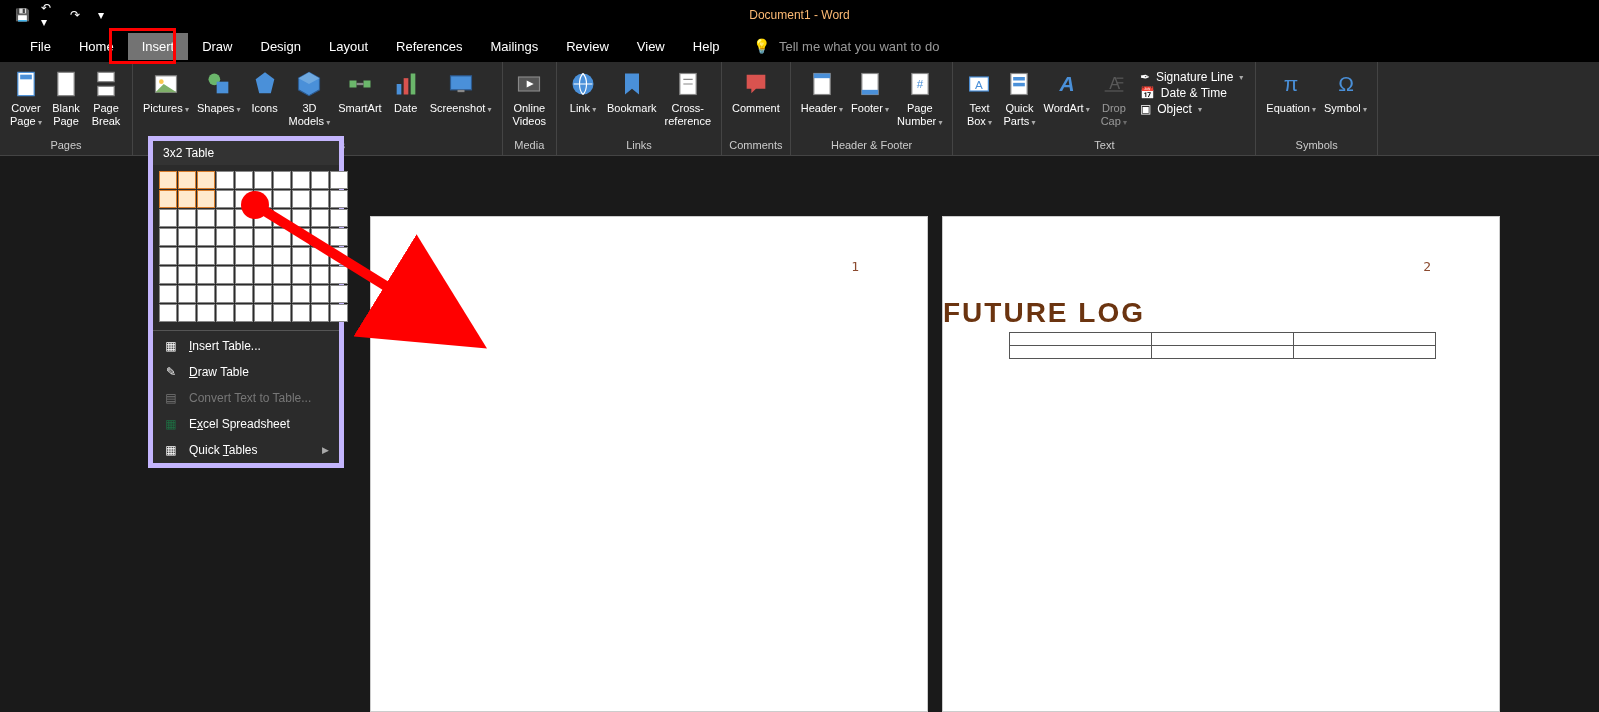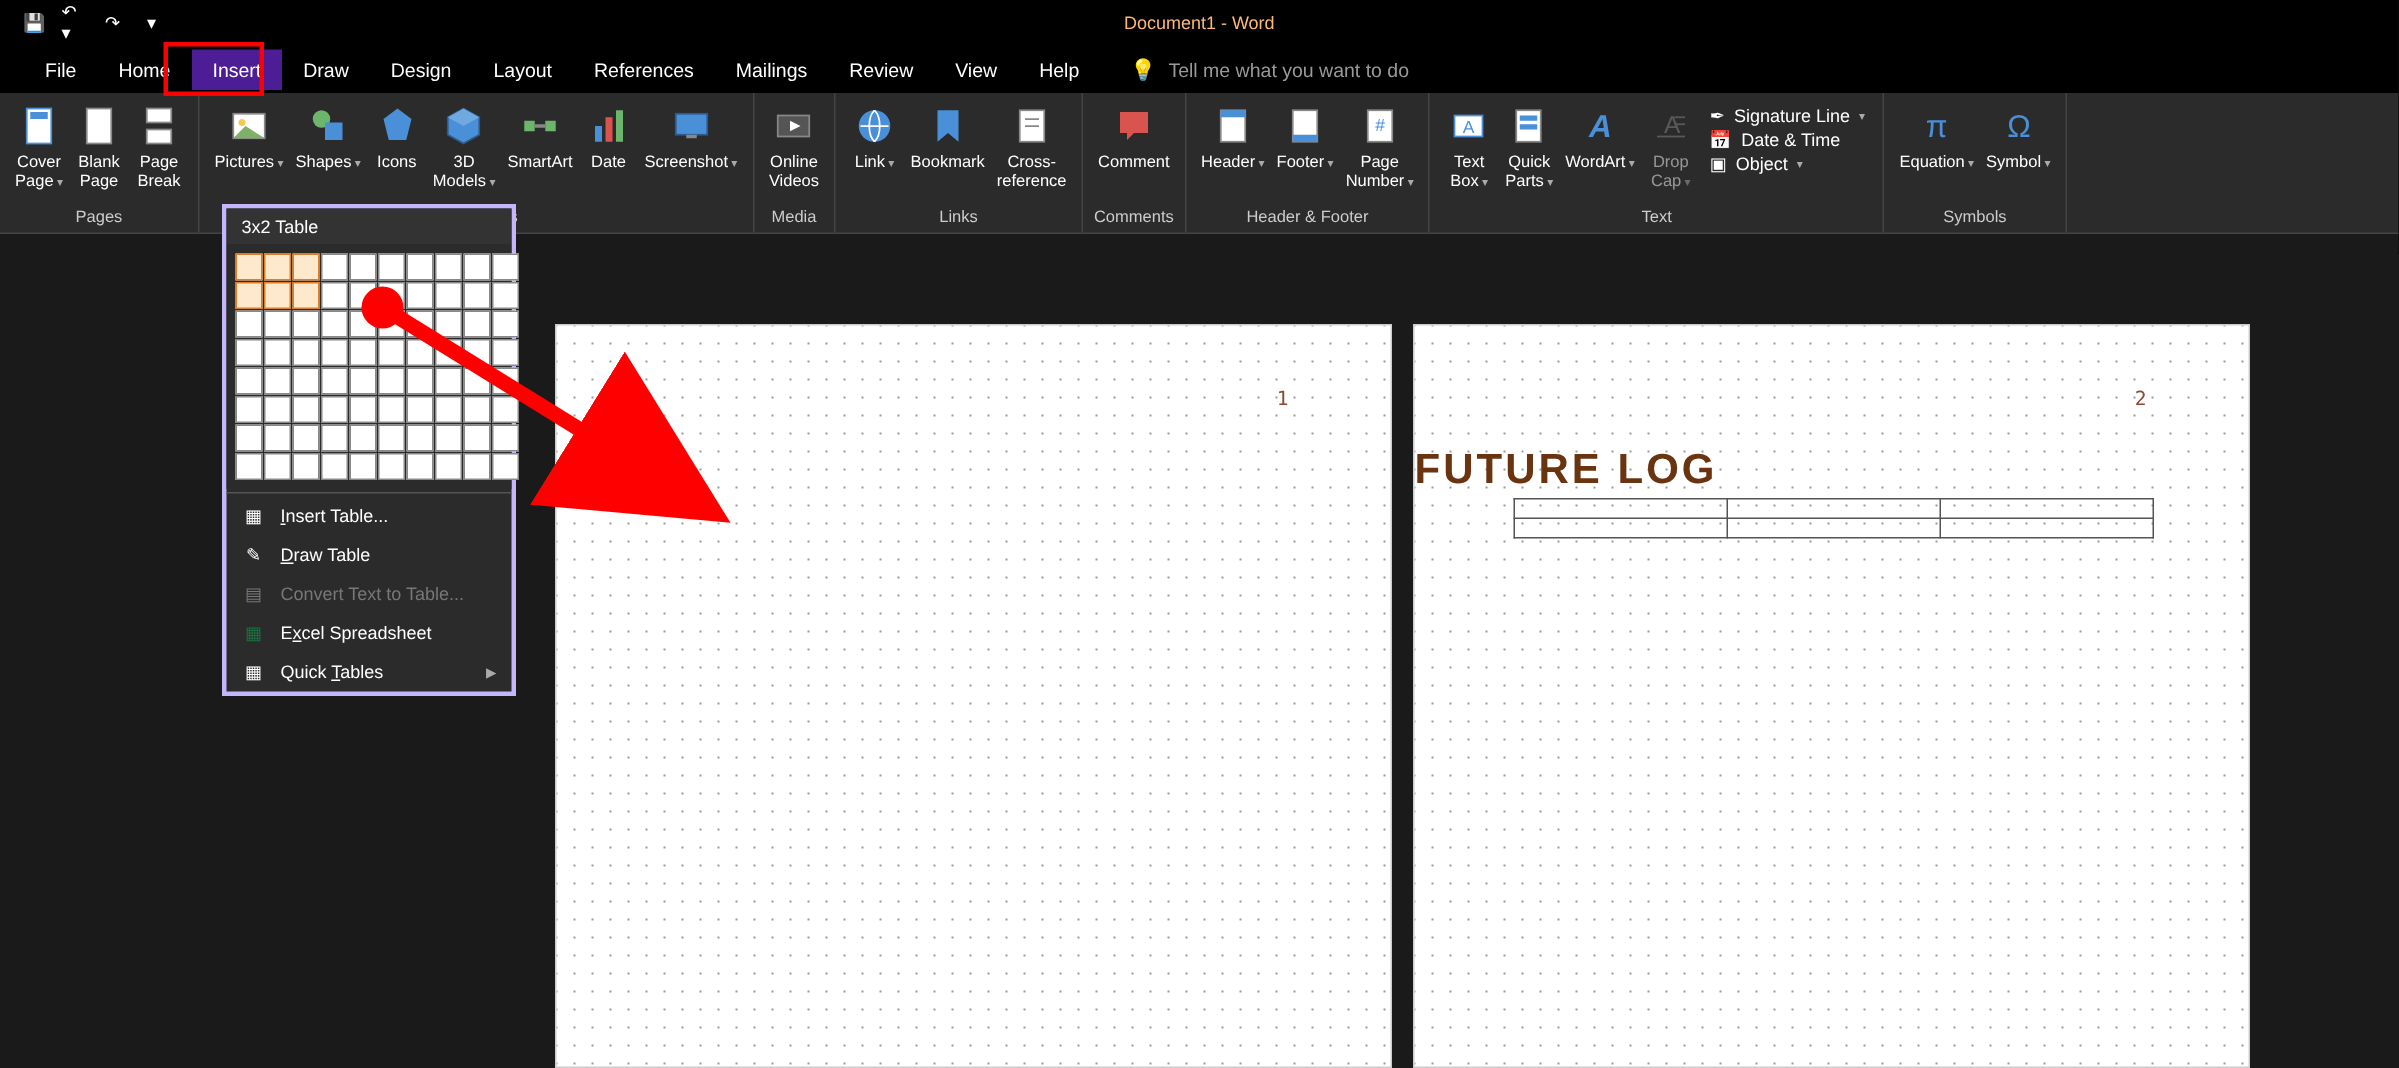--- a/index.html
+++ b/index.html
@@ -5,21 +5,21 @@
 * { margin: 0; padding: 0; box-sizing: border-box; font-family: 'Segoe UI', Arial, sans-serif; }
 body { background: #000; color: #fff; width: 1599px; height: 712px; overflow: hidden; position: relative; }
 
 .titlebar { height: 30px; background: #000; display: flex; align-items: center; position: relative; }
 .titlebar-left { display: flex; align-items: center; gap: 10px; padding-left: 15px; }
 .titlebar-center { position: absolute; left: 50%; transform: translateX(-50%); font-size: 12px; color: #fdba74; }
 .qat-icon { width: 16px; height: 16px; display: flex; align-items: center; justify-content: center; font-size: 12px; color: #fff; }
 
 .menubar { height: 32px; background: #000; display: flex; align-items: center; padding-left: 16px; gap: 0; position: relative; }
 .menu-item { padding: 6px 14px; font-size: 13px; color: #fff; cursor: pointer; }
-.menu-item.active { background: #4c1d95; }
+.menu-item.active { background: #737373; }
 .highlight-box { border: 3px solid #ff0000; position: absolute; }
 
 .ribbon { height: 94px; background: #2b2b2b; display: flex; border-bottom: 1px solid #444; }
 .ribbon-group { display: flex; flex-direction: column; border-right: 1px solid #444; padding: 4px 6px 2px 6px; }
 .ribbon-group-buttons { display: flex; flex: 1; }
 .ribbon-group-label { font-size: 11px; color: #ccc; text-align: center; padding: 2px 0; }
 .ribbon-btn { display: flex; flex-direction: column; align-items: center; justify-content: flex-start; padding: 2px 4px; font-size: 11px; color: #fff; cursor: pointer; min-width: 40px; }
 .ribbon-btn-icon { width: 32px; height: 32px; display: flex; align-items: center; justify-content: center; margin-bottom: 2px; }
 .ribbon-btn-label { text-align: center; line-height: 1.2; white-space: pre-line; }
 .ribbon-small-list { display: flex; flex-direction: column; gap: 2px; padding: 4px 6px; }
@@ -33,21 +33,21 @@
 .workspace { position: absolute; top: 156px; left: 0; right: 0; bottom: 0; background: #1a1a1a; display: flex; gap: 14px; padding: 60px 0 0 370px; }
 .page { width: 558px; height: 496px; background: #fff; border: 1px solid #ccc; position: relative; 
   background-image: radial-gradient(circle, #999 0.6px, transparent 0.6px);
   background-size: 12px 12px; background-position: 6px 6px; }
 .page-num { position: absolute; top: 42px; right: 68px; color: #8b4a2f; font-size: 13px; font-family: monospace; }
 .page-title { position: absolute; top: 95px; left: 0; right: 0; font-family: 'Arial Black', sans-serif; font-weight: 900; font-size: 28px; letter-spacing: 2px; color: #6b3410; }
 .doc-table { position: absolute; top: 115px; left: 66px; border-collapse: collapse; }
 .doc-table td { border: 1px solid #555; width: 142px; height: 13px; }
 
 
-.table-dropdown { position: absolute; left: 148px; top: 136px; width: 196px; background: #2b2b2b; border: 3px solid #c4b5fd; z-index: 100; }
+.table-dropdown { position: absolute; left: 148px; top: 136px; width: 196px; background: #2b2b2b; border: 5px solid #c4b5fd; z-index: 100; }
 .dd-header { padding: 5px 10px; font-size: 12px; background: #333; color: #fff; }
 .grid-picker { padding: 6px; display: grid; grid-template-columns: repeat(10, 18px); grid-template-rows: repeat(8, 18px); gap: 1px; background: #2b2b2b; }
 .grid-cell { background: #fff; border: 1px solid #888; }
 .grid-cell.sel { background: #ffe9cc; border: 1px solid #d97f2e; }
 .dd-sep { height: 1px; background: #555; margin: 2px 0; }
 .dd-item { display: flex; align-items: center; gap: 10px; padding: 5px 10px; font-size: 12px; color: #fff; cursor: pointer; }
 .dd-item.disabled { color: #777; }
 .dd-item-icon { width: 16px; height: 16px; display: flex; align-items: center; justify-content: center; font-size: 12px; }
 .dd-item-arrow { margin-left: auto; font-size: 9px; color: #aaa; }
 .underline-char { text-decoration: underline; }

